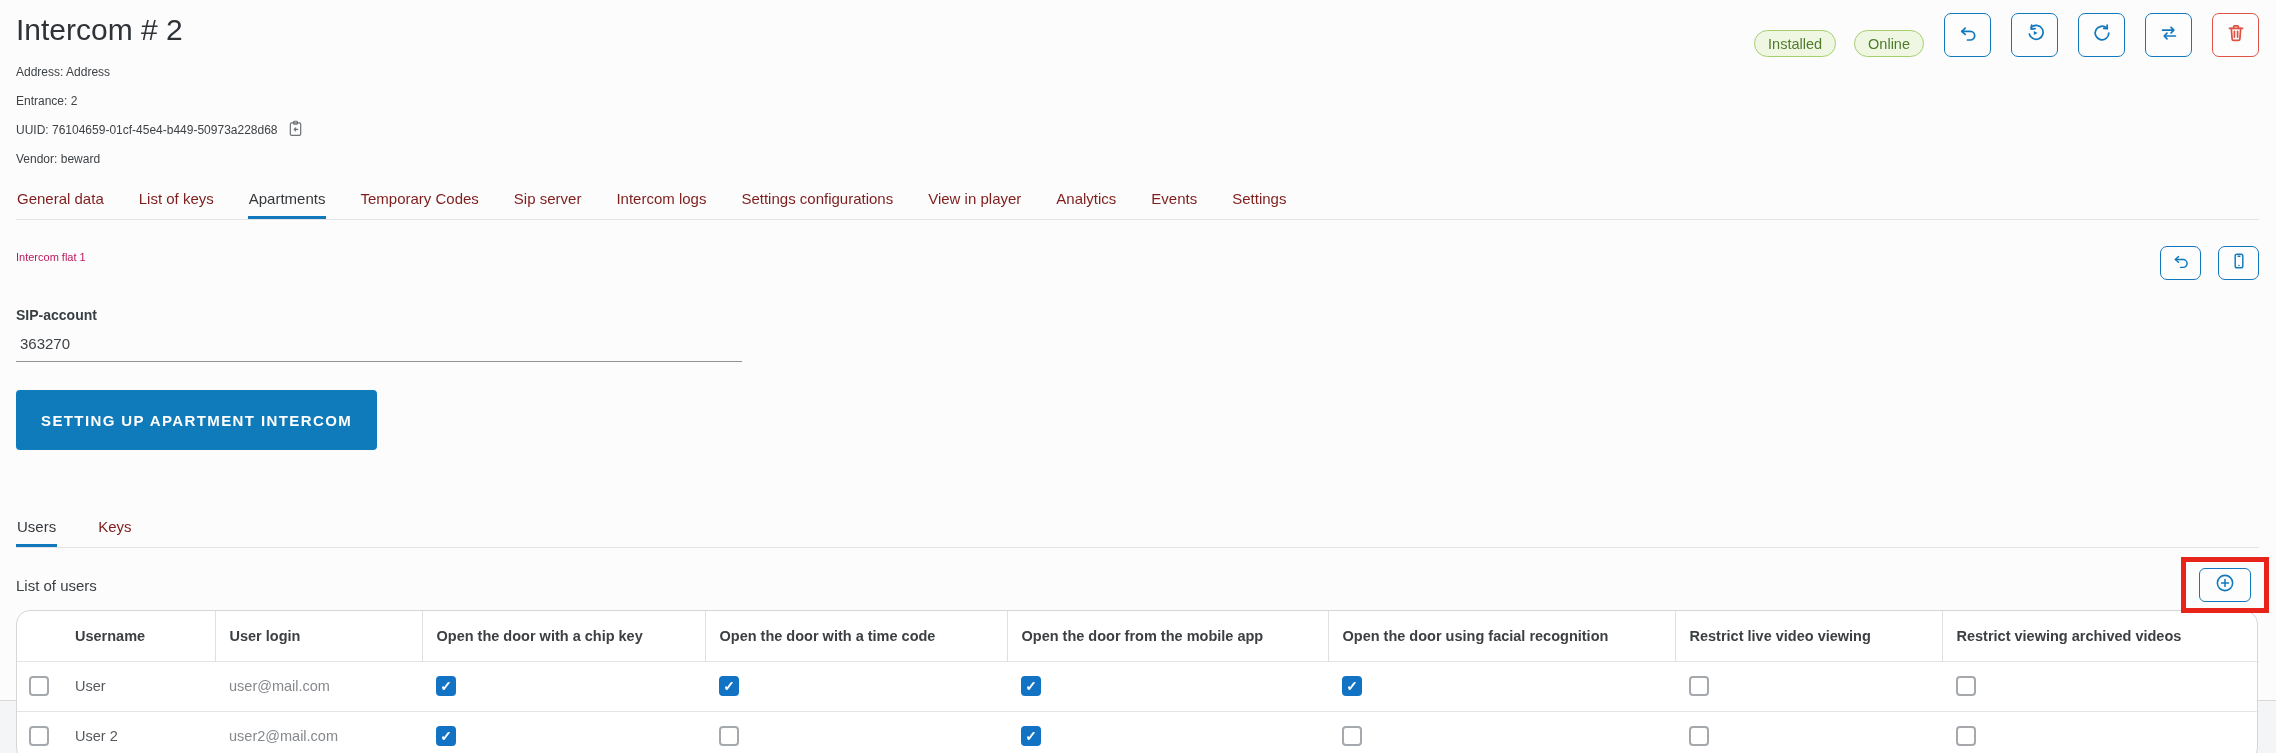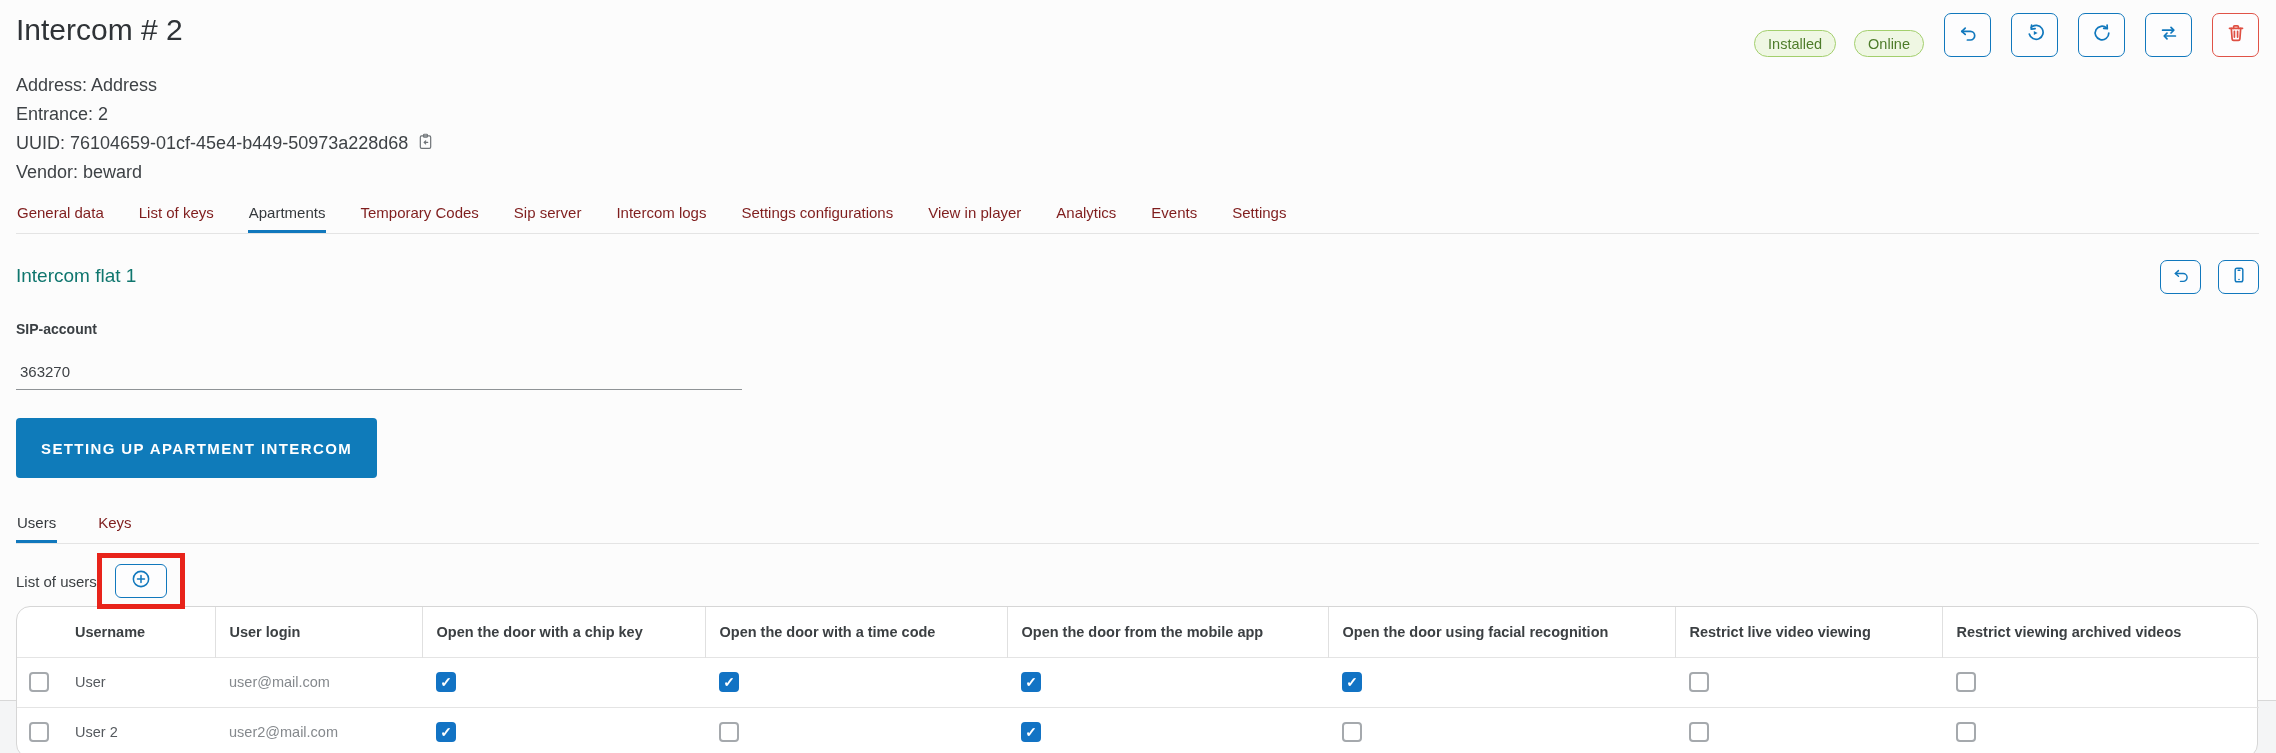--- a/index.html
+++ b/index.html
@@ -29,56 +29,56 @@
   .icon-btns { display:flex; gap:20px; margin-left:2px; }
   .icon-btn {
     width:47px; height:44px; border:1px solid #1178bd; border-radius:7px;
     background:#fdfdfe; display:flex; align-items:center; justify-content:center;
     cursor:pointer;
   }
   .icon-btn svg { stroke:#1178bd; fill:none; stroke-width:1.7; stroke-linecap:round; stroke-linejoin:round; }
   .icon-btn.danger { border-color:#e05347; }
   .icon-btn.danger svg { stroke:#df4f42; }
   
-  .meta { margin-top:14px; font-size:18px; color:#3e4246; }
+  .meta { font-size:12px; color:#3e4246; }
   .meta .meta-line { height:29px; display:flex; align-items:center; gap:8px; }
   .copy-icon svg { stroke:#6f7478; fill:none; stroke-width:1.4; stroke-linecap:round; stroke-linejoin:round; }
   
   .tabbar { display:flex; gap:33px; border-bottom:1px solid #e4e4e4; margin-top:12px; }
-  .tabbar.sub { margin-top:31px; gap:40px; }
+  .tabbar.sub { margin-top:63px; gap:40px; }
   .tab {
     font-size:15px; color:#7f1d1d; padding:5px 1px 12px; cursor:pointer; white-space:nowrap;
   }
   .tab.active { color:#35393d; border-bottom:3px solid #1178bd; padding-bottom:9px; }
   
   .flat-row { display:flex; justify-content:space-between; align-items:flex-start; margin-top:26px; }
-  .flat-title { font-size:19px; color:#0f766e; padding-top:5px; }
+  .flat-title { font-size:11px; color:#be185d; padding-top:5px; }
   .small-btns { display:flex; gap:17px; }
   .small-btn {
     width:41px; height:34px; border:1px solid #1178bd; border-radius:7px;
     background:#fdfdfe; display:flex; align-items:center; justify-content:center; cursor:pointer;
   }
   .small-btn svg { stroke:#1178bd; fill:none; stroke-width:1.6; stroke-linecap:round; stroke-linejoin:round; }
   
   .sip { margin-top:27px; width:726px; }
   .sip-label { font-size:14px; font-weight:bold; color:#3a3f43; }
-  .sip-input-wrap { border-bottom:1px solid #8f9396; margin-top:19px; }
+  .sip-input-wrap { border-bottom:1px solid #8f9396; margin-top:5px; }
   .sip-input {
     border:none; outline:none; background:transparent; width:100%;
     font-family:"Liberation Sans", sans-serif;
     font-size:15px; color:#3e4246; padding:7px 2px 9px 4px;
   }
   
   .setup-btn {
     margin-top:28px; height:60px; padding:0 25px; border:none; border-radius:4px;
     background:#0f7bba; color:#ffffff; font-family:"Liberation Sans", sans-serif;
     font-size:15px; font-weight:bold; letter-spacing:1.4px; cursor:pointer;
   }
   
-  .list-row { display:flex; align-items:center; margin-top:8px; height:58px; }
+  .list-row { display:flex; justify-content:space-between; align-items:center; margin-top:8px; height:58px; }
   .list-title { font-size:15px; color:#3c4043; }
   .annotation-box {
     border:5px solid #e8231a; padding:6px 13px; margin-right:-10px;
     display:flex; align-items:center;
   }
   .add-btn {
     width:52px; height:34px; border:1px solid #1178bd; border-radius:6px;
     background:#fdfdfe; display:flex; align-items:center; justify-content:center; cursor:pointer;
   }
   .add-btn svg { stroke:#1178bd; fill:none; stroke-width:1.4; stroke-linecap:round; }

